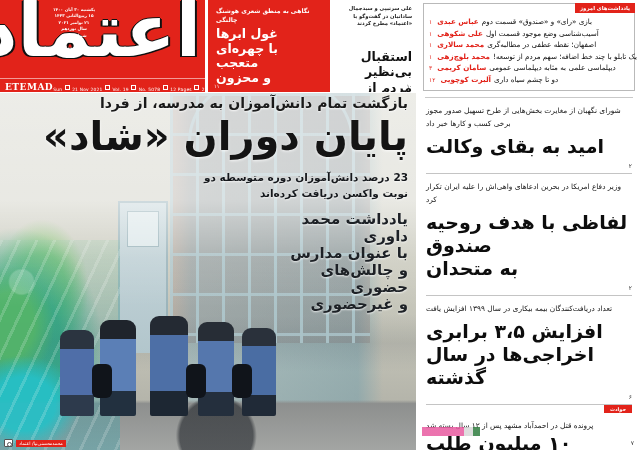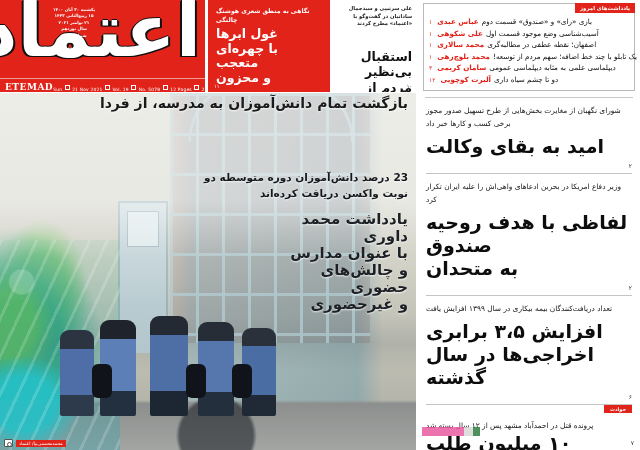--- a/index.html
+++ b/index.html
@@ -366,20 +366,21 @@
         <div class="student s2"></div>
         <div class="student s3"></div>
         <div class="student s4"></div>
         <div class="student s5"></div>
         <div class="backpack bp1"></div>
         <div class="backpack bp2"></div>
         <div class="backpack bp3"></div>
         <div class="shade"></div>
       </div>
       <div class="lead-kicker">بازگشت تمام دانش‌آموزان به مدرسه، از فردا</div>
+      <div class="lead-head">پایان دوران «شاد»</div>
       <div class="lead-deck">23 درصد دانش‌آموزان دوره متوسطه دو نوبت واکسن دریافت کرده‌اند</div>
       <div class="lead-note">
         <div>یادداشت محمد داوری</div>
         <div>با عنوان مدارس</div>
         <div>و چالش‌های حضوری</div>
         <div>و غیرحضوری</div>
       </div>
       <div class="photo-credit">
         <span class="tag">محمدمحسنی‌نیا/ اعتماد</span>
         <span class="camera"></span>

